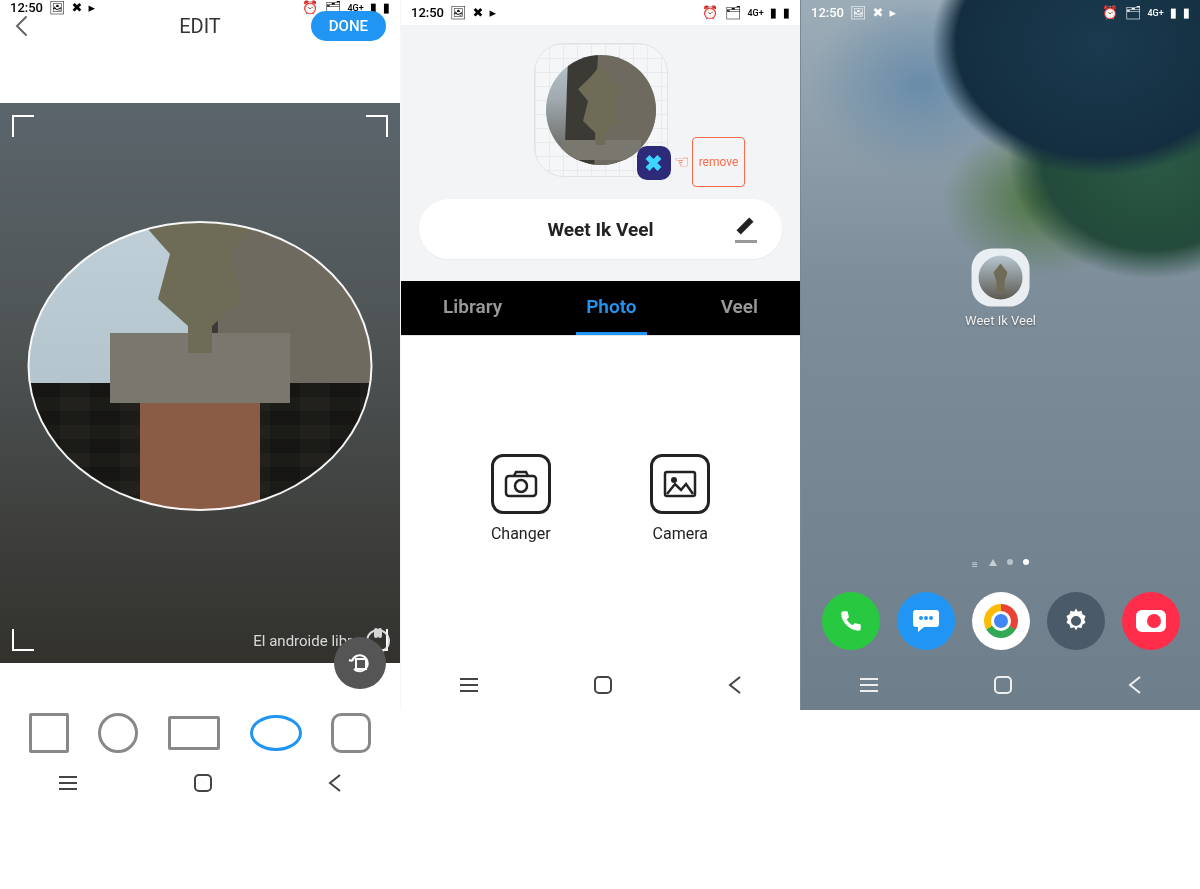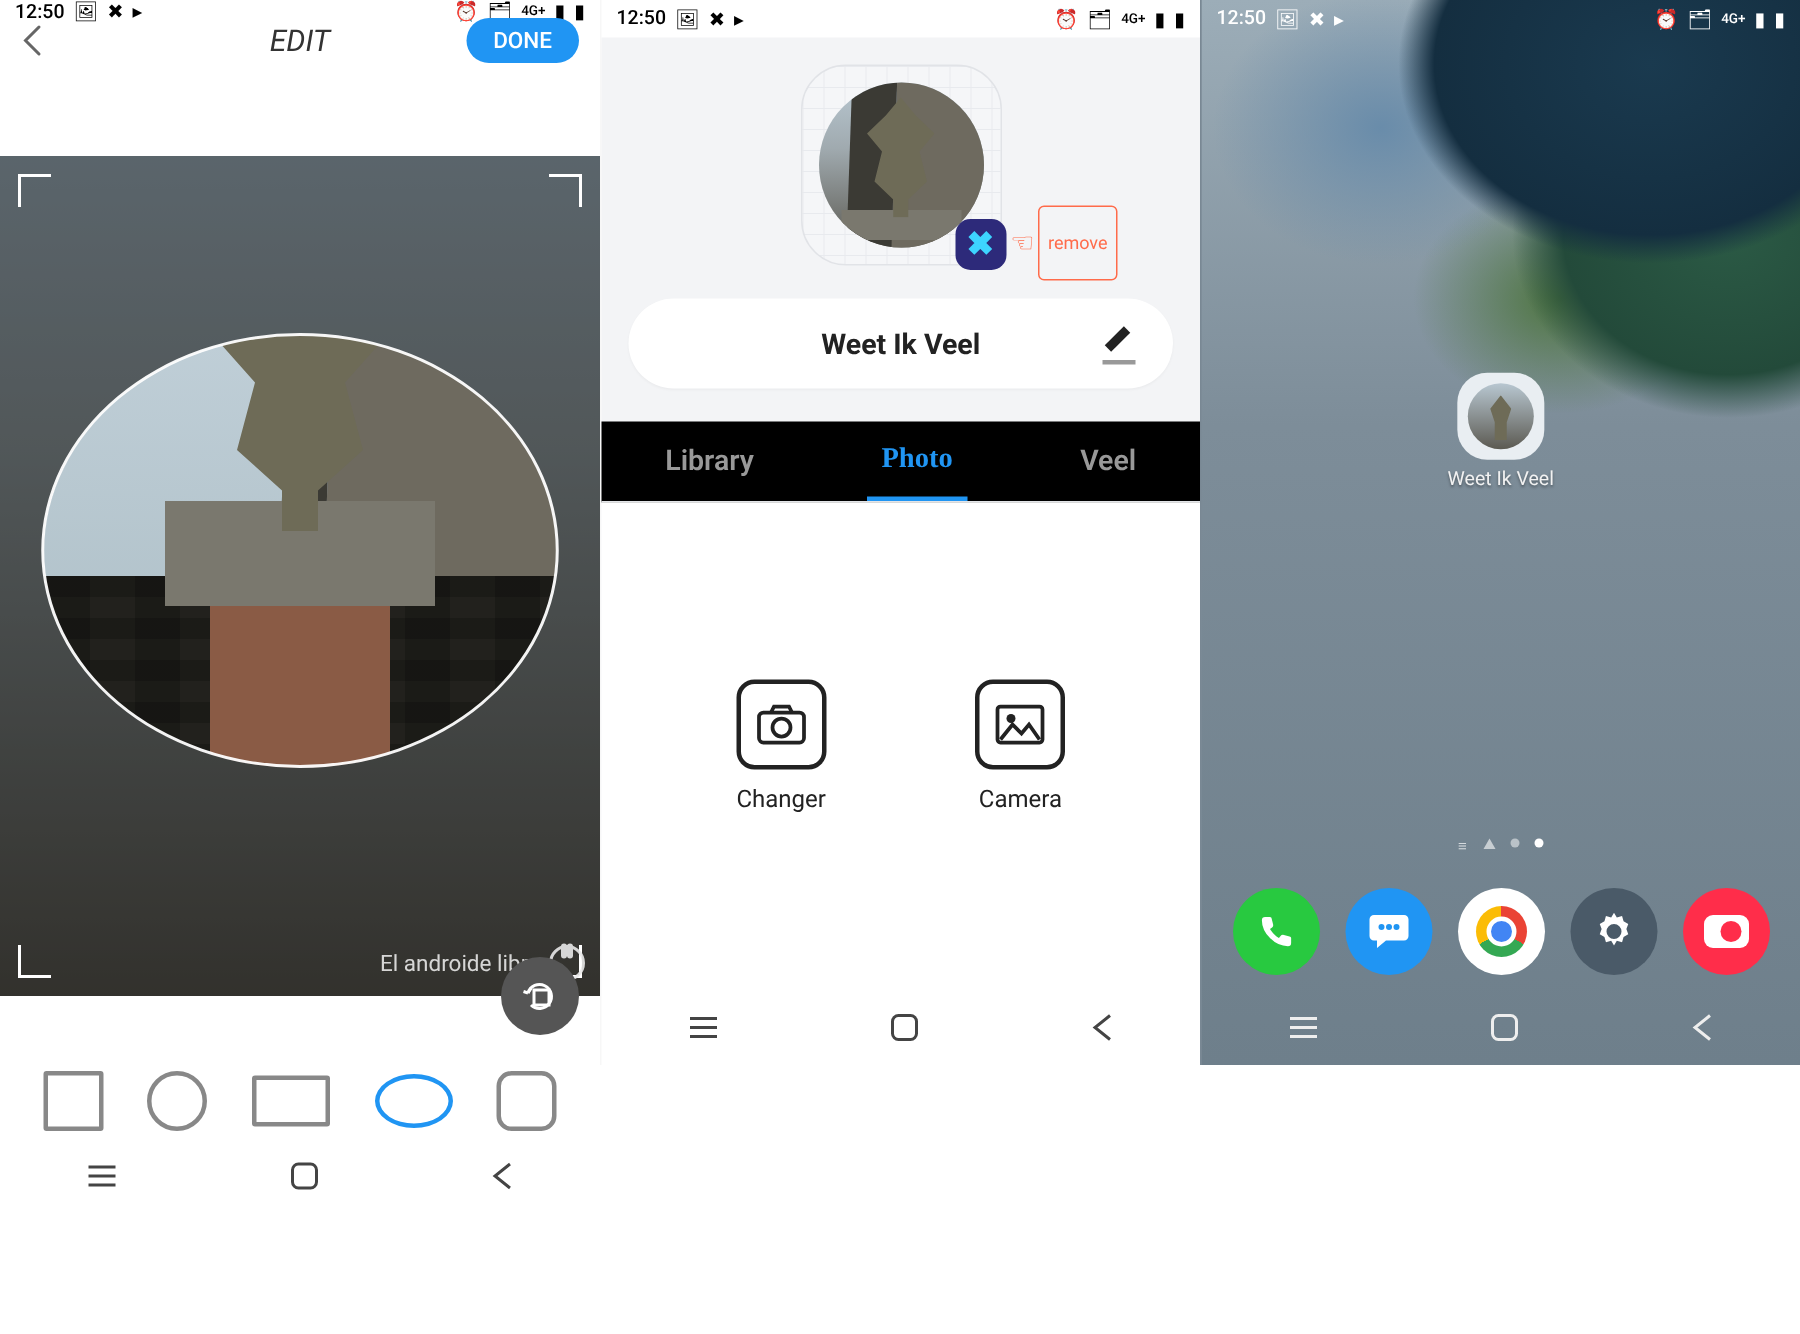--- a/index.html
+++ b/index.html
@@ -38,21 +38,20 @@
     position: relative;
   }
   .header .title {
     position: absolute;
     left: 0; right: 0;
     text-align: center;
     font-size: 20px;
     font-weight: 400;
     color: #333;
     pointer-events: none;
-    font-style: italic;
   }
   .header .title-bold { font-weight: 500; color: #222; }
   .header .back { font-size: 20px; color: #666; }
   .pill {
     position: absolute;
     right: 14px;
     top: 50%;
     transform: translateY(-50%);
     background: #1e90ff;
     background: #2095f3;
@@ -140,21 +139,21 @@
   .remove-tag .box{border:1.5px solid #ff6b4a;color:#ff6b4a;border-radius:4px;padding:17px 6px;font-size:12px;}
 
   .name-pill{margin:22px 18px 0;background:#fff;border-radius:34px;height:60px;display:flex;align-items:center;padding:0 24px;justify-content:space-between;box-shadow:0 1px 2px rgba(0,0,0,0.04);}
   .name-pill .name{font-size:19px;font-weight:700;color:#222;flex:1;text-align:center;}
   .edit-ico{width:24px;height:24px;position:relative;}
   .edit-ico::before{content:'';position:absolute;width:18px;height:6px;background:#222;transform:rotate(-45deg);left:2px;top:6px;}
   .edit-ico::after{content:'';position:absolute;width:22px;height:3px;background:#999;bottom:-2px;left:1px;}
 
   .tabs{display:flex;justify-content:space-around;border-bottom:1px solid #e3e5e8;margin-top:22px;background:#000000;}
   .tab{padding:14px 10px;font-size:19px;font-weight:600;color:#999;}
-  .tab.active{color:#2095f3;border-bottom:3px solid #2095f3;font-family:Liberation Serif, serif;}
+  .tab.active{color:#2095f3;border-bottom:3px solid #2095f3;}
   .options{flex:1;background:#fff;display:flex;justify-content:space-around;align-items:center;padding:0 40px;}
   .opt{display:flex;flex-direction:column;align-items:center;gap:10px;}
   .opt-box{width:60px;height:60px;border:3px solid #222;border-radius:12px;display:flex;align-items:center;justify-content:center;}
   .opt-label{font-size:16px;color:#222;}
 
   
   .s3{background:#7d8d99;}
   .wallpaper{position:absolute;inset:0;overflow:hidden;}
   .wallpaper::before{
     content:'';position:absolute;inset:0;

